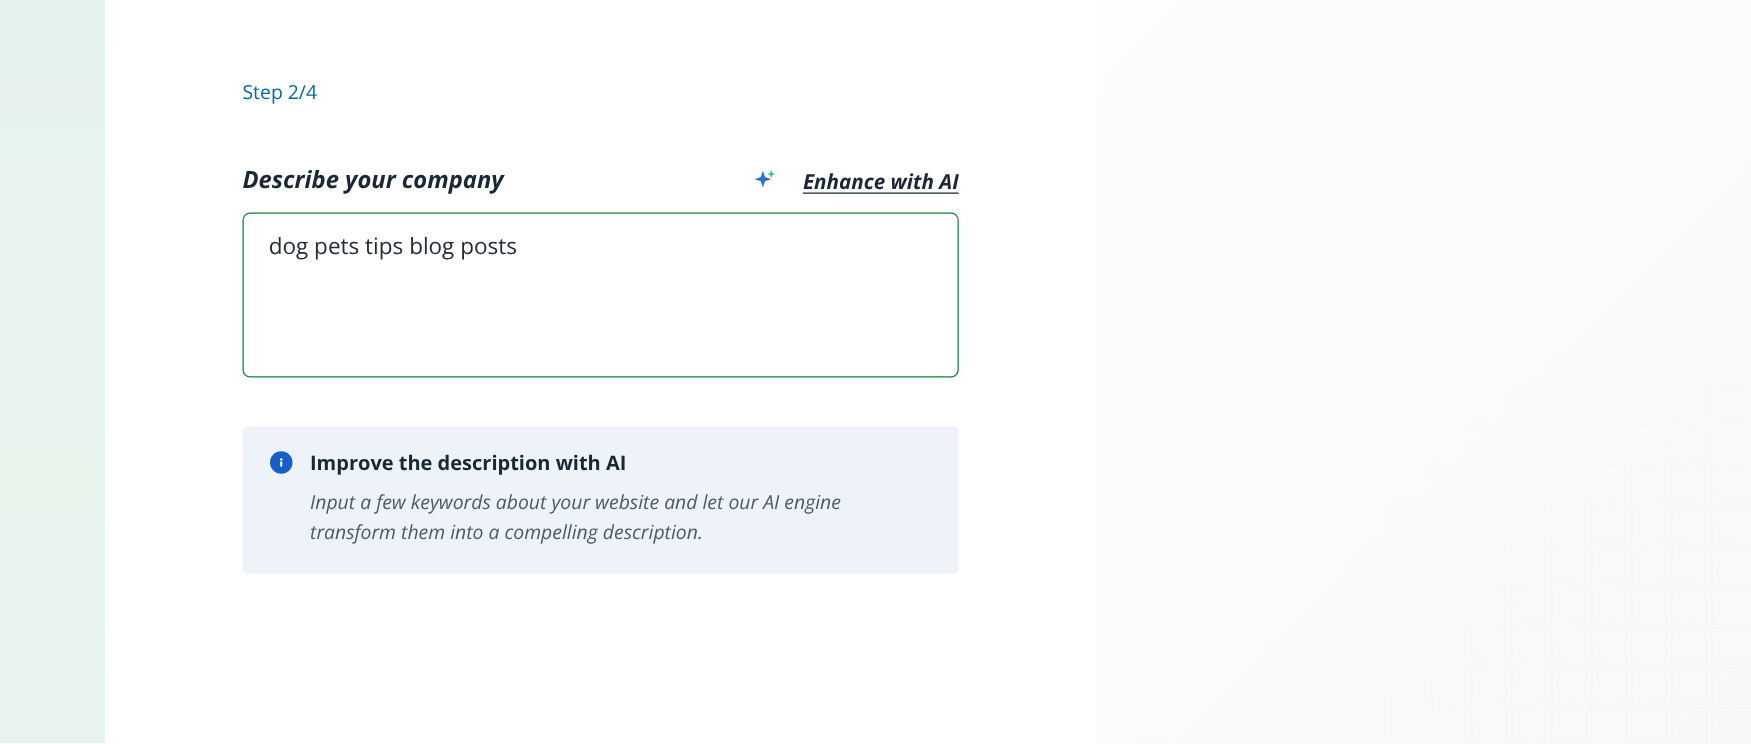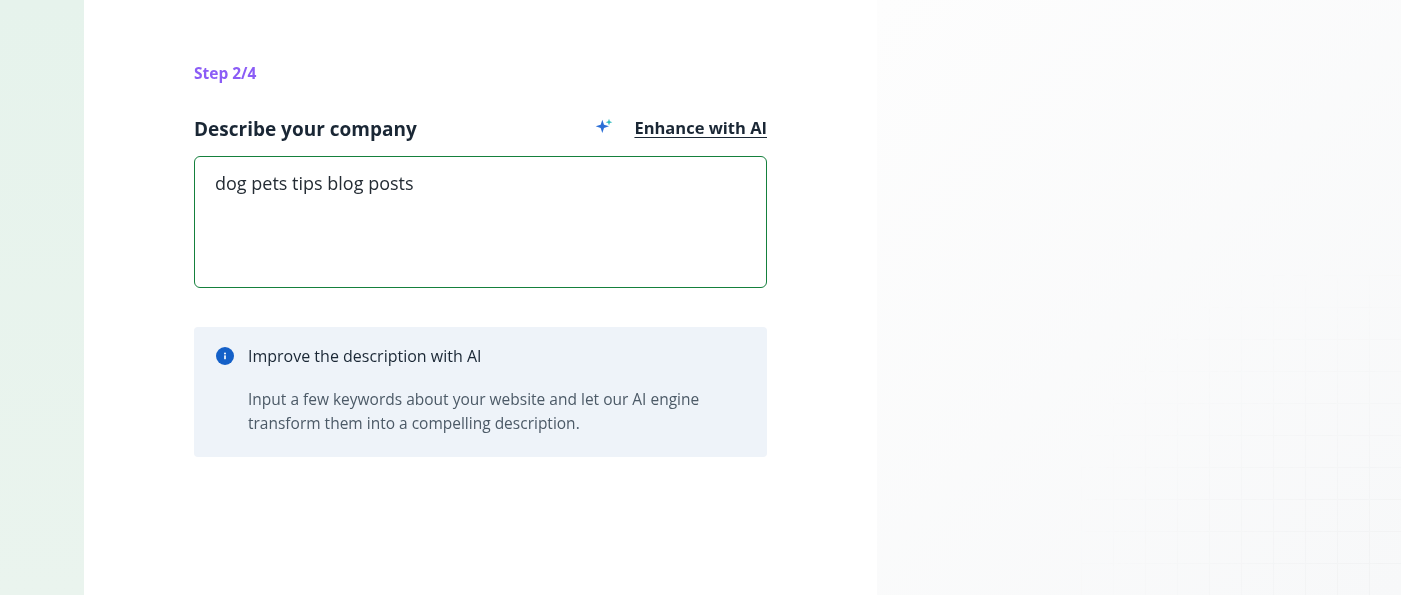--- a/index.html
+++ b/index.html
@@ -17,25 +17,25 @@
       linear-gradient(#f0f1f2 1px, transparent 1px),
       linear-gradient(90deg, #f0f1f2 1px, transparent 1px);
     background-size: 32px 32px;
     mask-image: radial-gradient(circle at 100% 100%, #000 0%, transparent 80%);
     -webkit-mask-image: radial-gradient(circle at 100% 100%, #000 0%, transparent 80%);
     opacity: 0.8;
   }
 
   .form-inner { padding: 62px 110px 0 110px; }
 
-  .step-indicator { color: #8b5cf6; font-size: 15.5px; font-weight: 700; margin-bottom: 32px; }
+  .step-indicator { color: #0369a1; font-size: 15.5px; font-weight: 400; margin-bottom: 46px; }
 
   .field-label { color: #1a2735; font-size: 19px; font-weight: 700; margin-bottom: 14px; display: block; }
 
-  .label-row { display: flex; align-items: flex-start; justify-content: space-between; margin-bottom: 14px; }
+  .label-row { display: flex; align-items: flex-end; justify-content: space-between; margin-bottom: 14px; font-style: italic; }
   .label-row .field-label { margin-bottom: 0; }
 
   .text-input {
     width: 100%;
     height: 56px;
     border: 1px solid #d6dde3;
     border-radius: 6px;
     padding: 0 20px;
     font-size: 18px;
     color: #242c34;
@@ -84,22 +84,22 @@
   }
   .info-box .info-icon {
     position: absolute;
     left: 22px; top: 20px;
     width: 18px; height: 18px;
     border-radius: 50%;
     background: #1460c8;
     display: flex; align-items: center; justify-content: center;
   }
   .info-box .info-icon svg { width: 10px; height: 10px; }
-  .info-title { color: #1a2735; font-size: 16px; font-weight: 400; margin-bottom: 20px; }
-  .info-body { color: #4c5a67; font-size: 15.5px; line-height: 1.55; }
+  .info-title { color: #1a2735; font-size: 16px; font-weight: 700; margin-bottom: 8px; }
+  .info-body { color: #4c5a67; font-size: 15.5px; line-height: 1.55; font-style: italic; }
 </style>
 </head>
 <body>
 
 <div class="page">
   <div class="left-gutter"></div>
 
   <div class="form-panel">
     <div class="form-inner">
 

